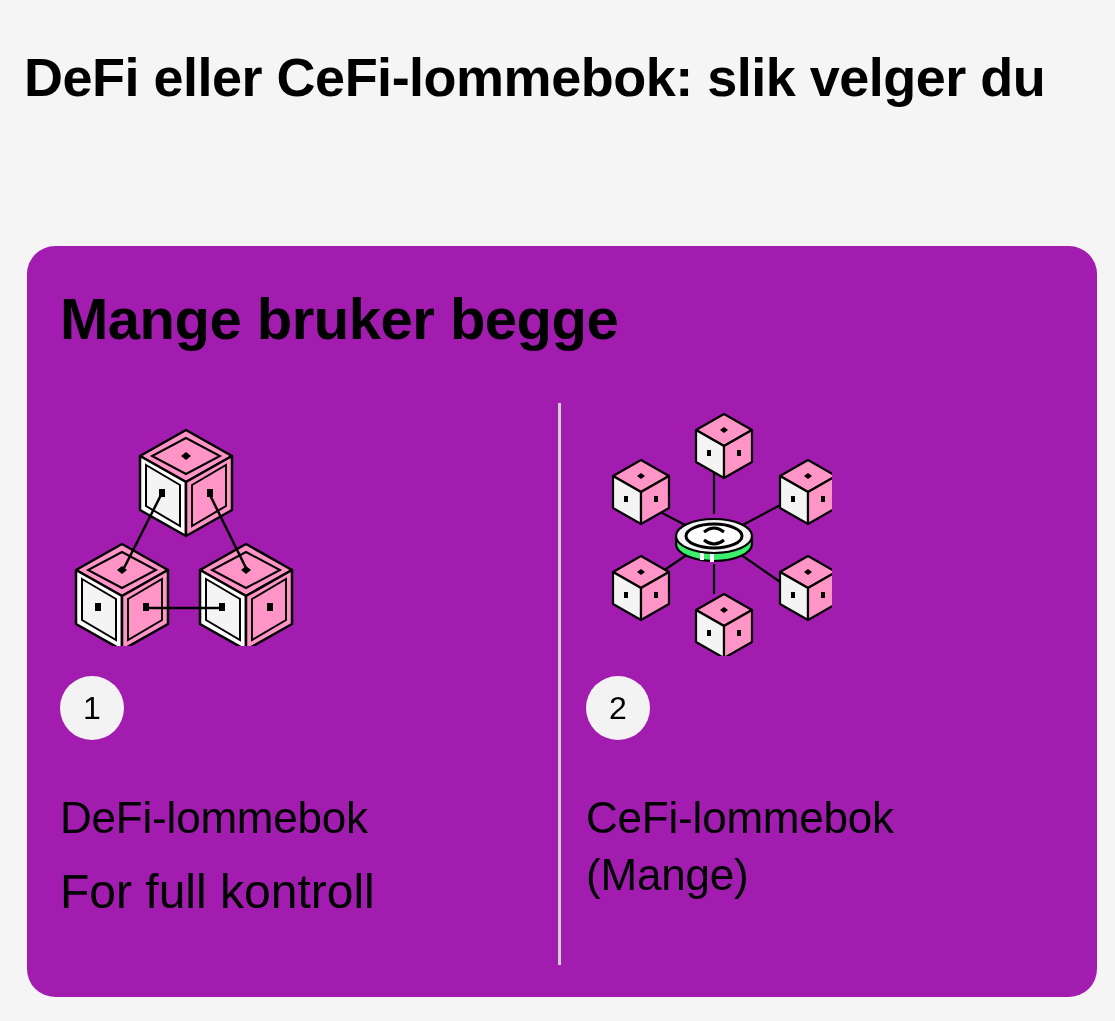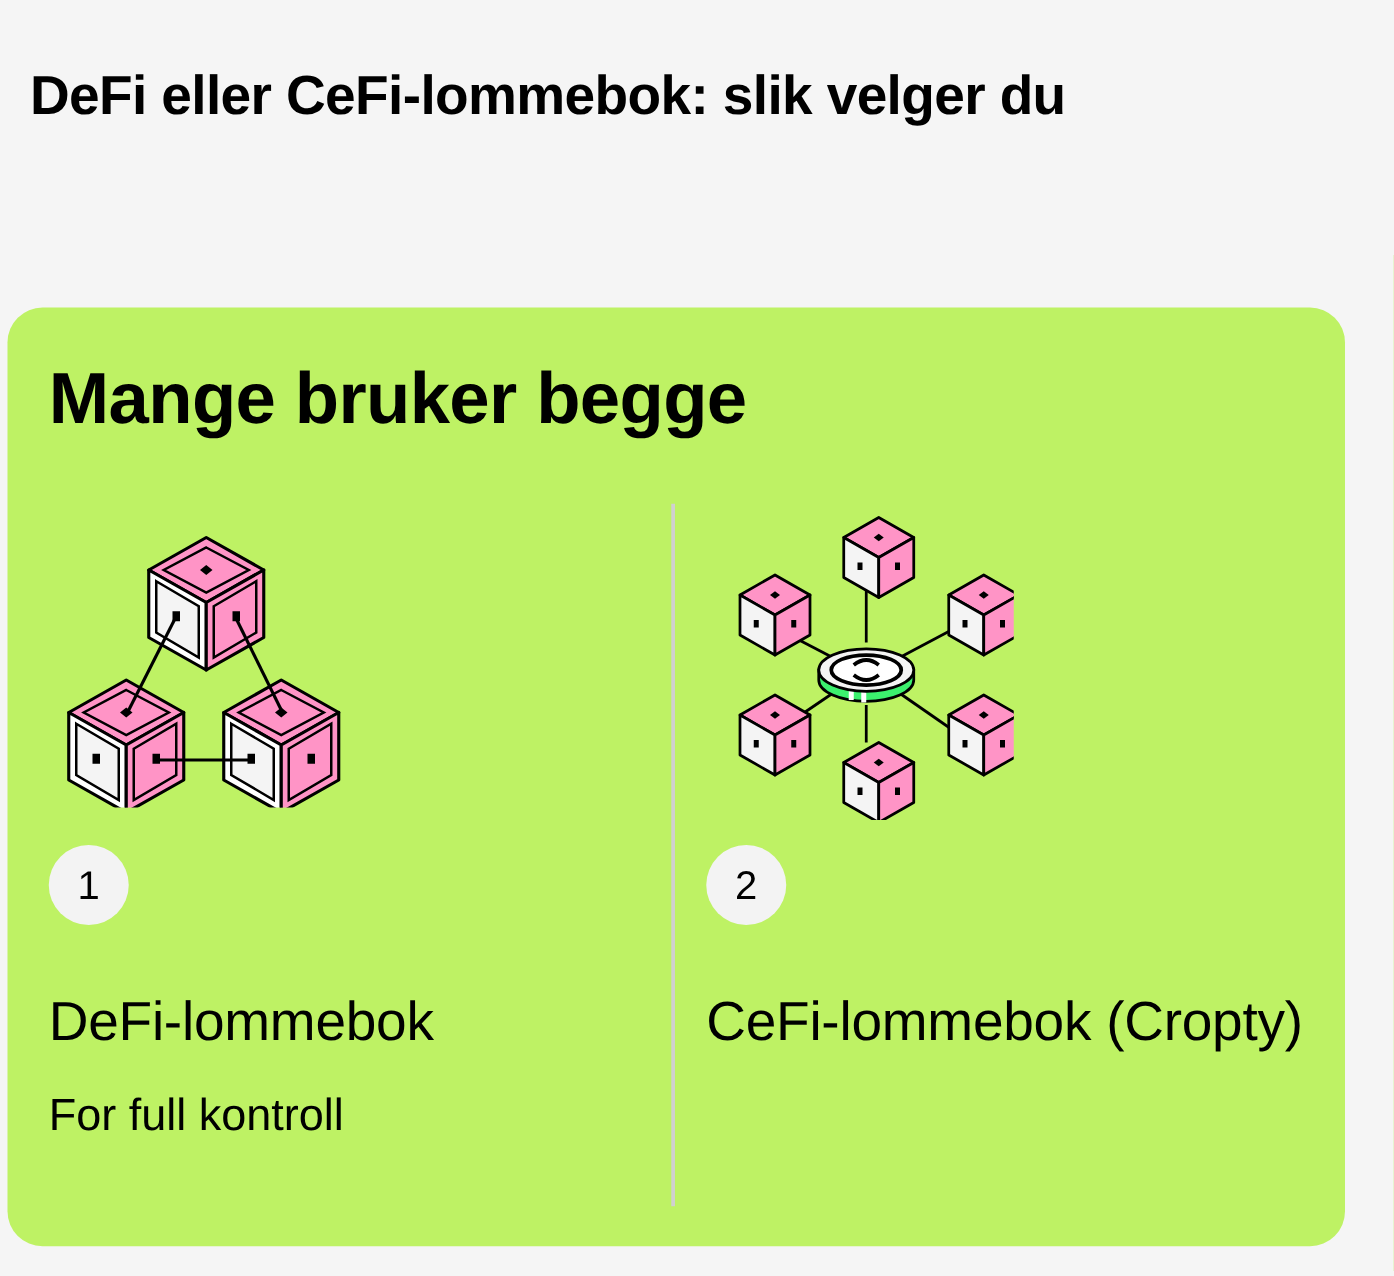--- a/index.html
+++ b/index.html
@@ -5,26 +5,26 @@
   html, body { margin: 0; padding: 0; }
   body {
     width: 1115px; height: 1021px; overflow: hidden;
     background: #f5f5f5;
     font-family: "Liberation Sans", "DejaVu Sans", sans-serif;
     color: #000;
     position: relative;
   }
   .page-title {
     position: absolute; left: 24px; top: 34px; width: 1080px;
-    margin: 0; font-size: 44px; font-weight: 700; line-height: 86px;
+    margin: 0; font-size: 54px; font-weight: 700; line-height: 86px;
     letter-spacing: -0.5px;
   }
   .card {
-    position: absolute; left: 6px; top: 246px; width: 1070px; height: 751px;
-    background: #bef264; border-radius: 28px;
+    position: absolute; left: 27px; top: 246px; width: 1070px; height: 751px;
+    background: #a21caf; border-radius: 28px;
   }
   .card-title {
     position: absolute; left: 33px; top: 38px; margin: 0;
     font-size: 58px; font-weight: 700; line-height: 70px; letter-spacing: -0.5px;
   }
   .divider {
     position: absolute; left: 531px; top: 157px; width: 3px; height: 562px;
     background: #d0d0d0;
   }
   .col { position: absolute; top: 0; height: 100%; }
@@ -38,21 +38,21 @@
     border-radius: 50%; background: #f3f3f3;
     display: flex; align-items: center; justify-content: center;
     font-size: 32px; line-height: 1;
   }
   .option-title {
     position: absolute; left: 0; top: 543px; margin: 0;
     font-size: 44px; font-weight: 400; line-height: 57px; letter-spacing: -0.2px;
   }
   .option-desc {
     position: absolute; left: 0; margin: 0;
-    font-size: 36px; line-height: 44px;
+    font-size: 48px; line-height: 44px;
   }
   .col-1 .option-desc { top: 624px; }
   .col-2 .option-desc { top: 683px; }
 </style>
 </head>
 <body>
 
 <h1 class="page-title">DeFi eller CeFi-lommebok: slik velger du</h1>
 
 <section class="card">
@@ -125,15 +125,15 @@
         <rect x="104" y="146" width="4" height="10" fill="#fff"></rect>
         <rect x="114" y="148" width="4" height="10" fill="#fff"></rect>
         <ellipse cx="118" cy="132" rx="38" ry="17" fill="#f4f4f4" stroke="#000" stroke-width="2.2"></ellipse>
         <ellipse cx="118" cy="132" rx="28" ry="12" fill="#fff" stroke="#000" stroke-width="3"></ellipse>
         <path d="M108,128 Q118,120 128,128" fill="none" stroke="#000" stroke-width="3"></path>
         <path d="M108,136 Q118,144 128,136" fill="none" stroke="#000" stroke-width="3"></path>
       </g>
     </svg>
 
     <div class="badge">2</div>
-    <h3 class="option-title">CeFi-lommebok (Cropty)</h3>
+    <h3 class="option-title">CeFi-lommebok (Mange)</h3>
   </div>
 </section>
 
 </body></html>

